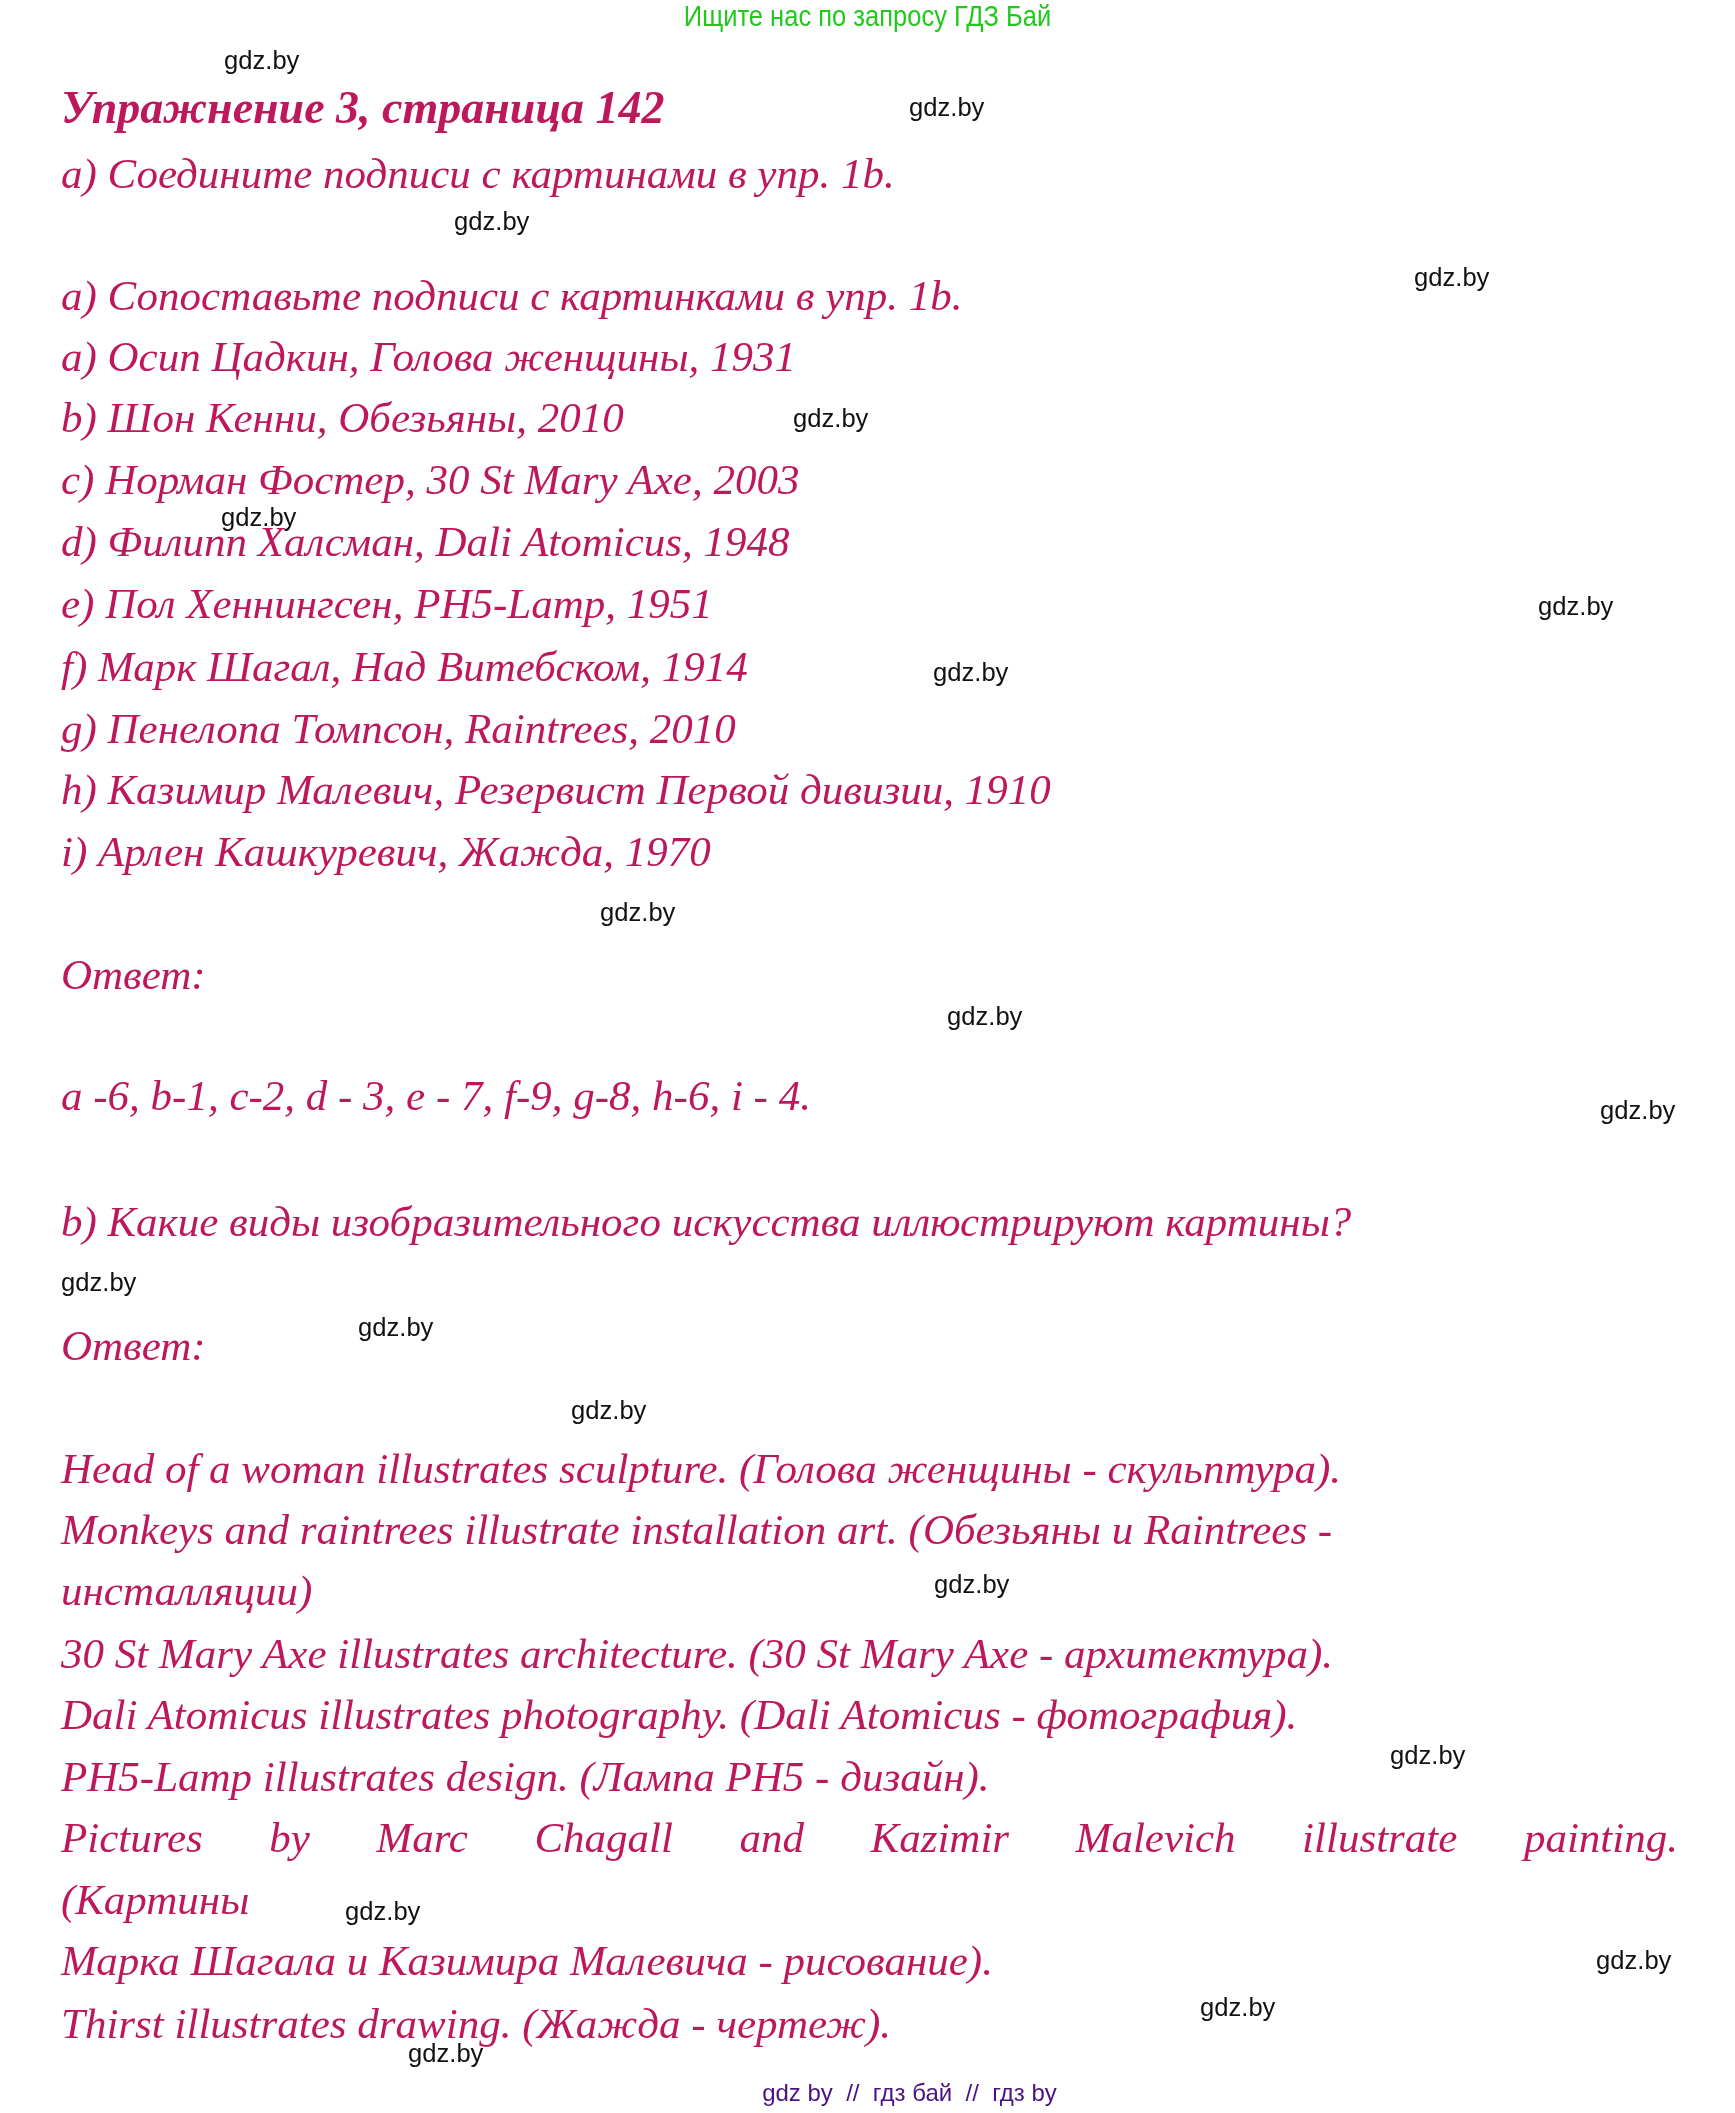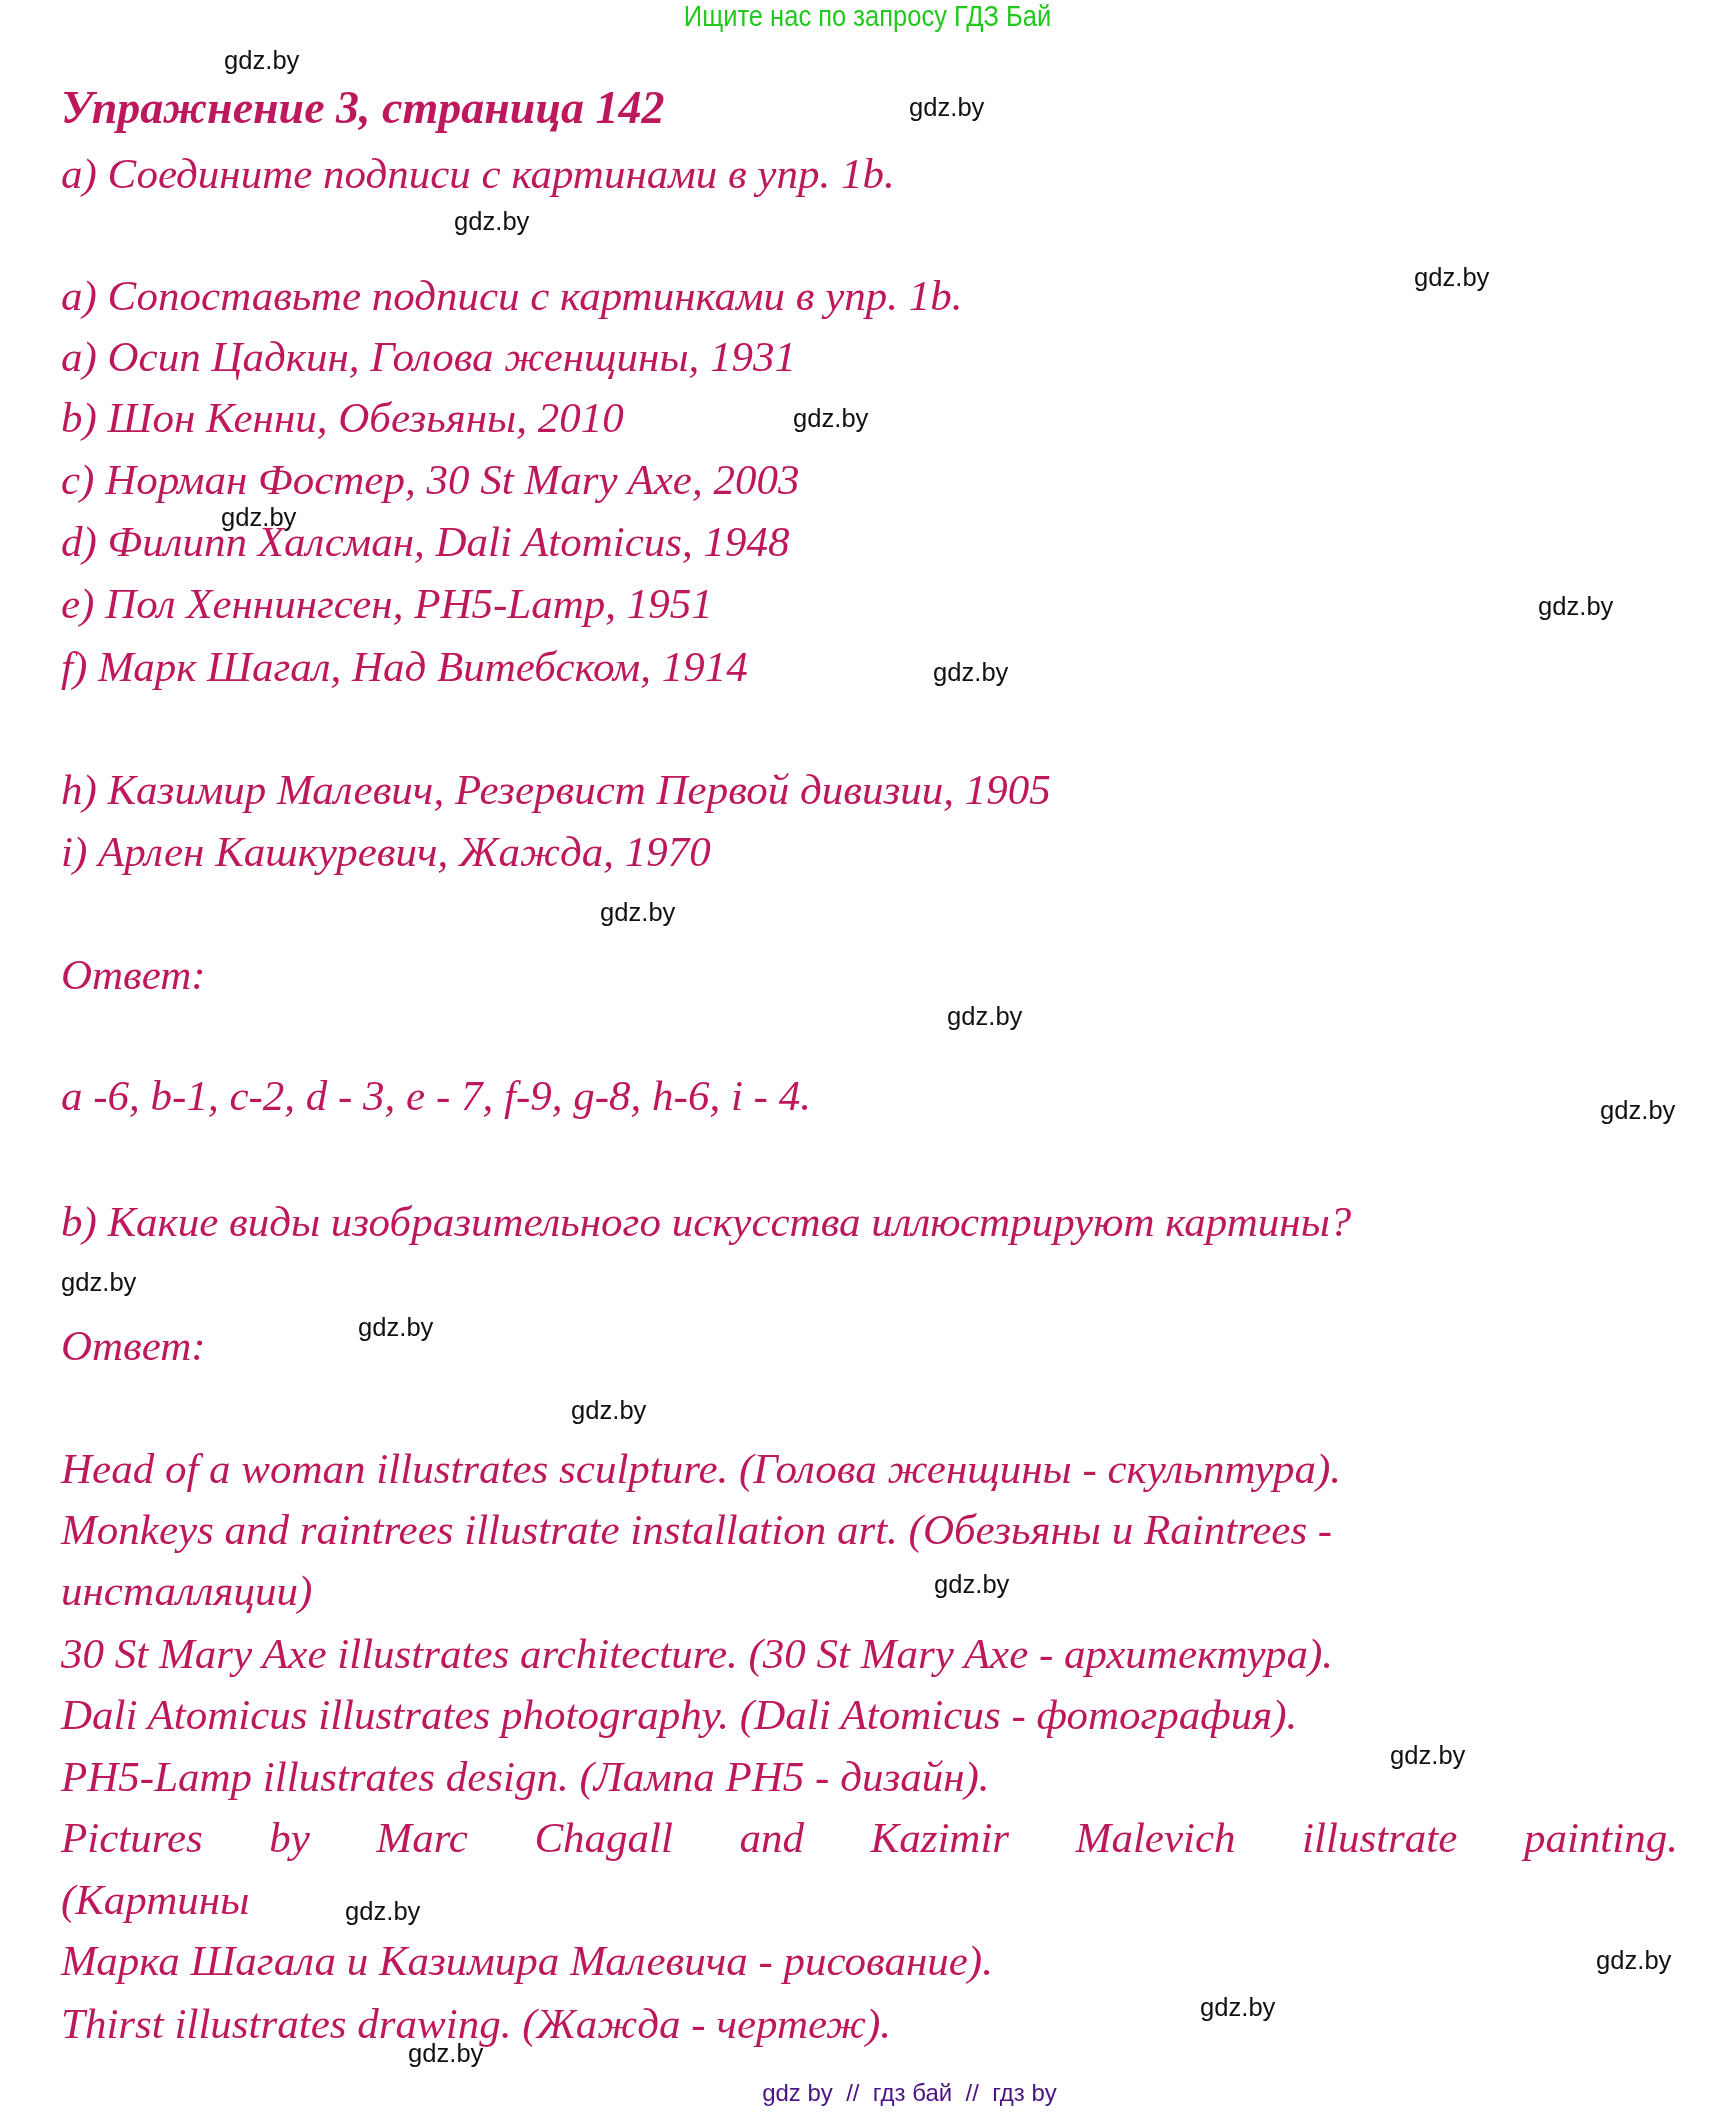--- a/index.html
+++ b/index.html
@@ -38,21 +38,22 @@
   <div class="line heading" style="top:80px">Упражнение 3, страница 142</div>
   <div class="line" style="top:146px">a) Соедините подписи с картинами в упр. 1b.</div>
   <div class="line" style="top:268px">a) Сопоставьте подписи с картинками в упр. 1b.</div>
 
   <div class="line" style="top:329px">a) Осип Цадкин, Голова женщины, 1931</div>
   <div class="line" style="top:390px">b) Шон Кенни, Обезьяны, 2010</div>
   <div class="line" style="top:452px">c) Норман Фостер, 30 St Mary Axe, 2003</div>
   <div class="line" style="top:514px">d) Филипп Халсман, Dali Atomicus, 1948</div>
   <div class="line" style="top:576px">e) Пол Хеннингсен, PH5-Lamp, 1951</div>
   <div class="line" style="top:639px">f) Марк Шагал, Над Витебском, 1914</div>
-  <div class="line" style="top:762px">h) Казимир Малевич, Резервист Первой дивизии, 1905</div>
+  <div class="line" style="top:701px">g) Пенелопа Томпсон, Raintrees, 2010</div>
+  <div class="line" style="top:762px">h) Казимир Малевич, Резервист Первой дивизии, 1910</div>
   <div class="line" style="top:824px">i) Арлен Кашкуревич, Жажда, 1970</div>
 
   <div class="line" style="top:947px">Ответ:</div>
   <div class="line" style="top:1068px">a -6, b-1, c-2, d - 3, e - 7, f-9, g-8, h-6, i - 4.</div>
 
   <div class="line" style="top:1194px">b) Какие виды изобразительного искусства иллюстрируют картины?</div>
   <div class="line" style="top:1318px">Ответ:</div>
 
   <div class="line" style="top:1502px">Monkeys and raintrees illustrate installation art. (Обезьяны и Raintrees -</div>
   <div class="line" style="top:1441px">Head of a woman illustrates sculpture. (Голова женщины - скульптура).</div>

